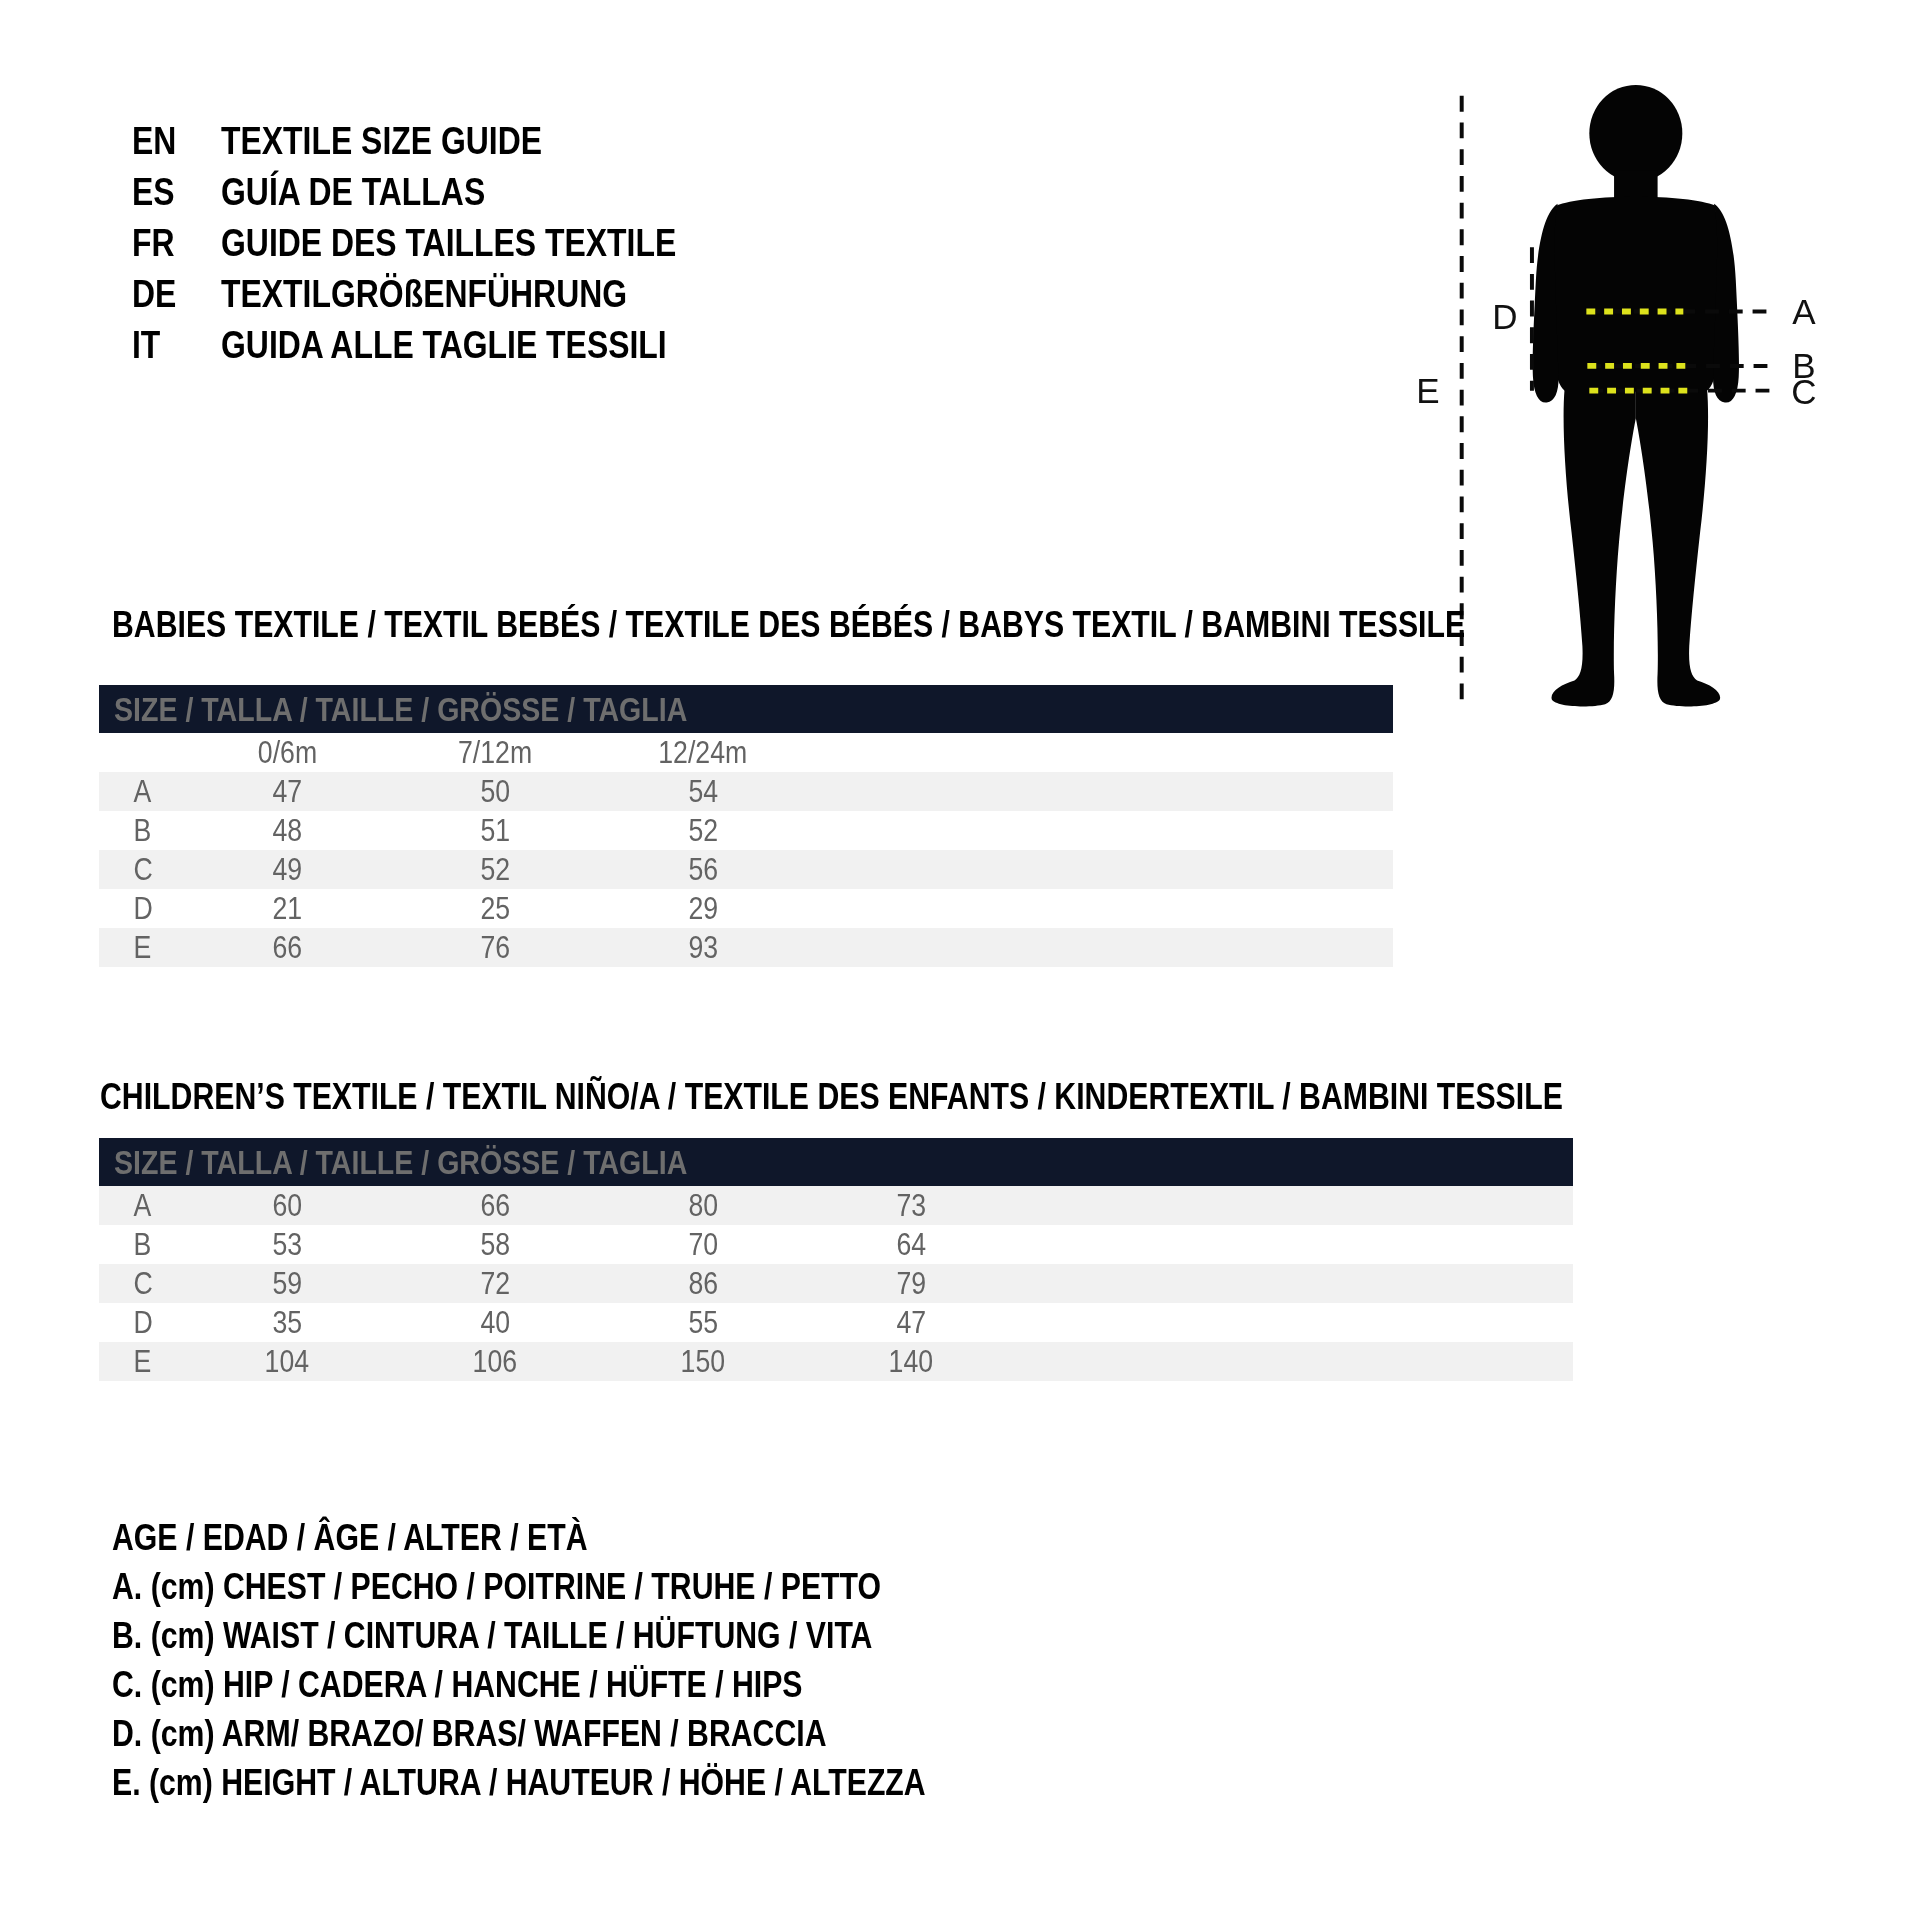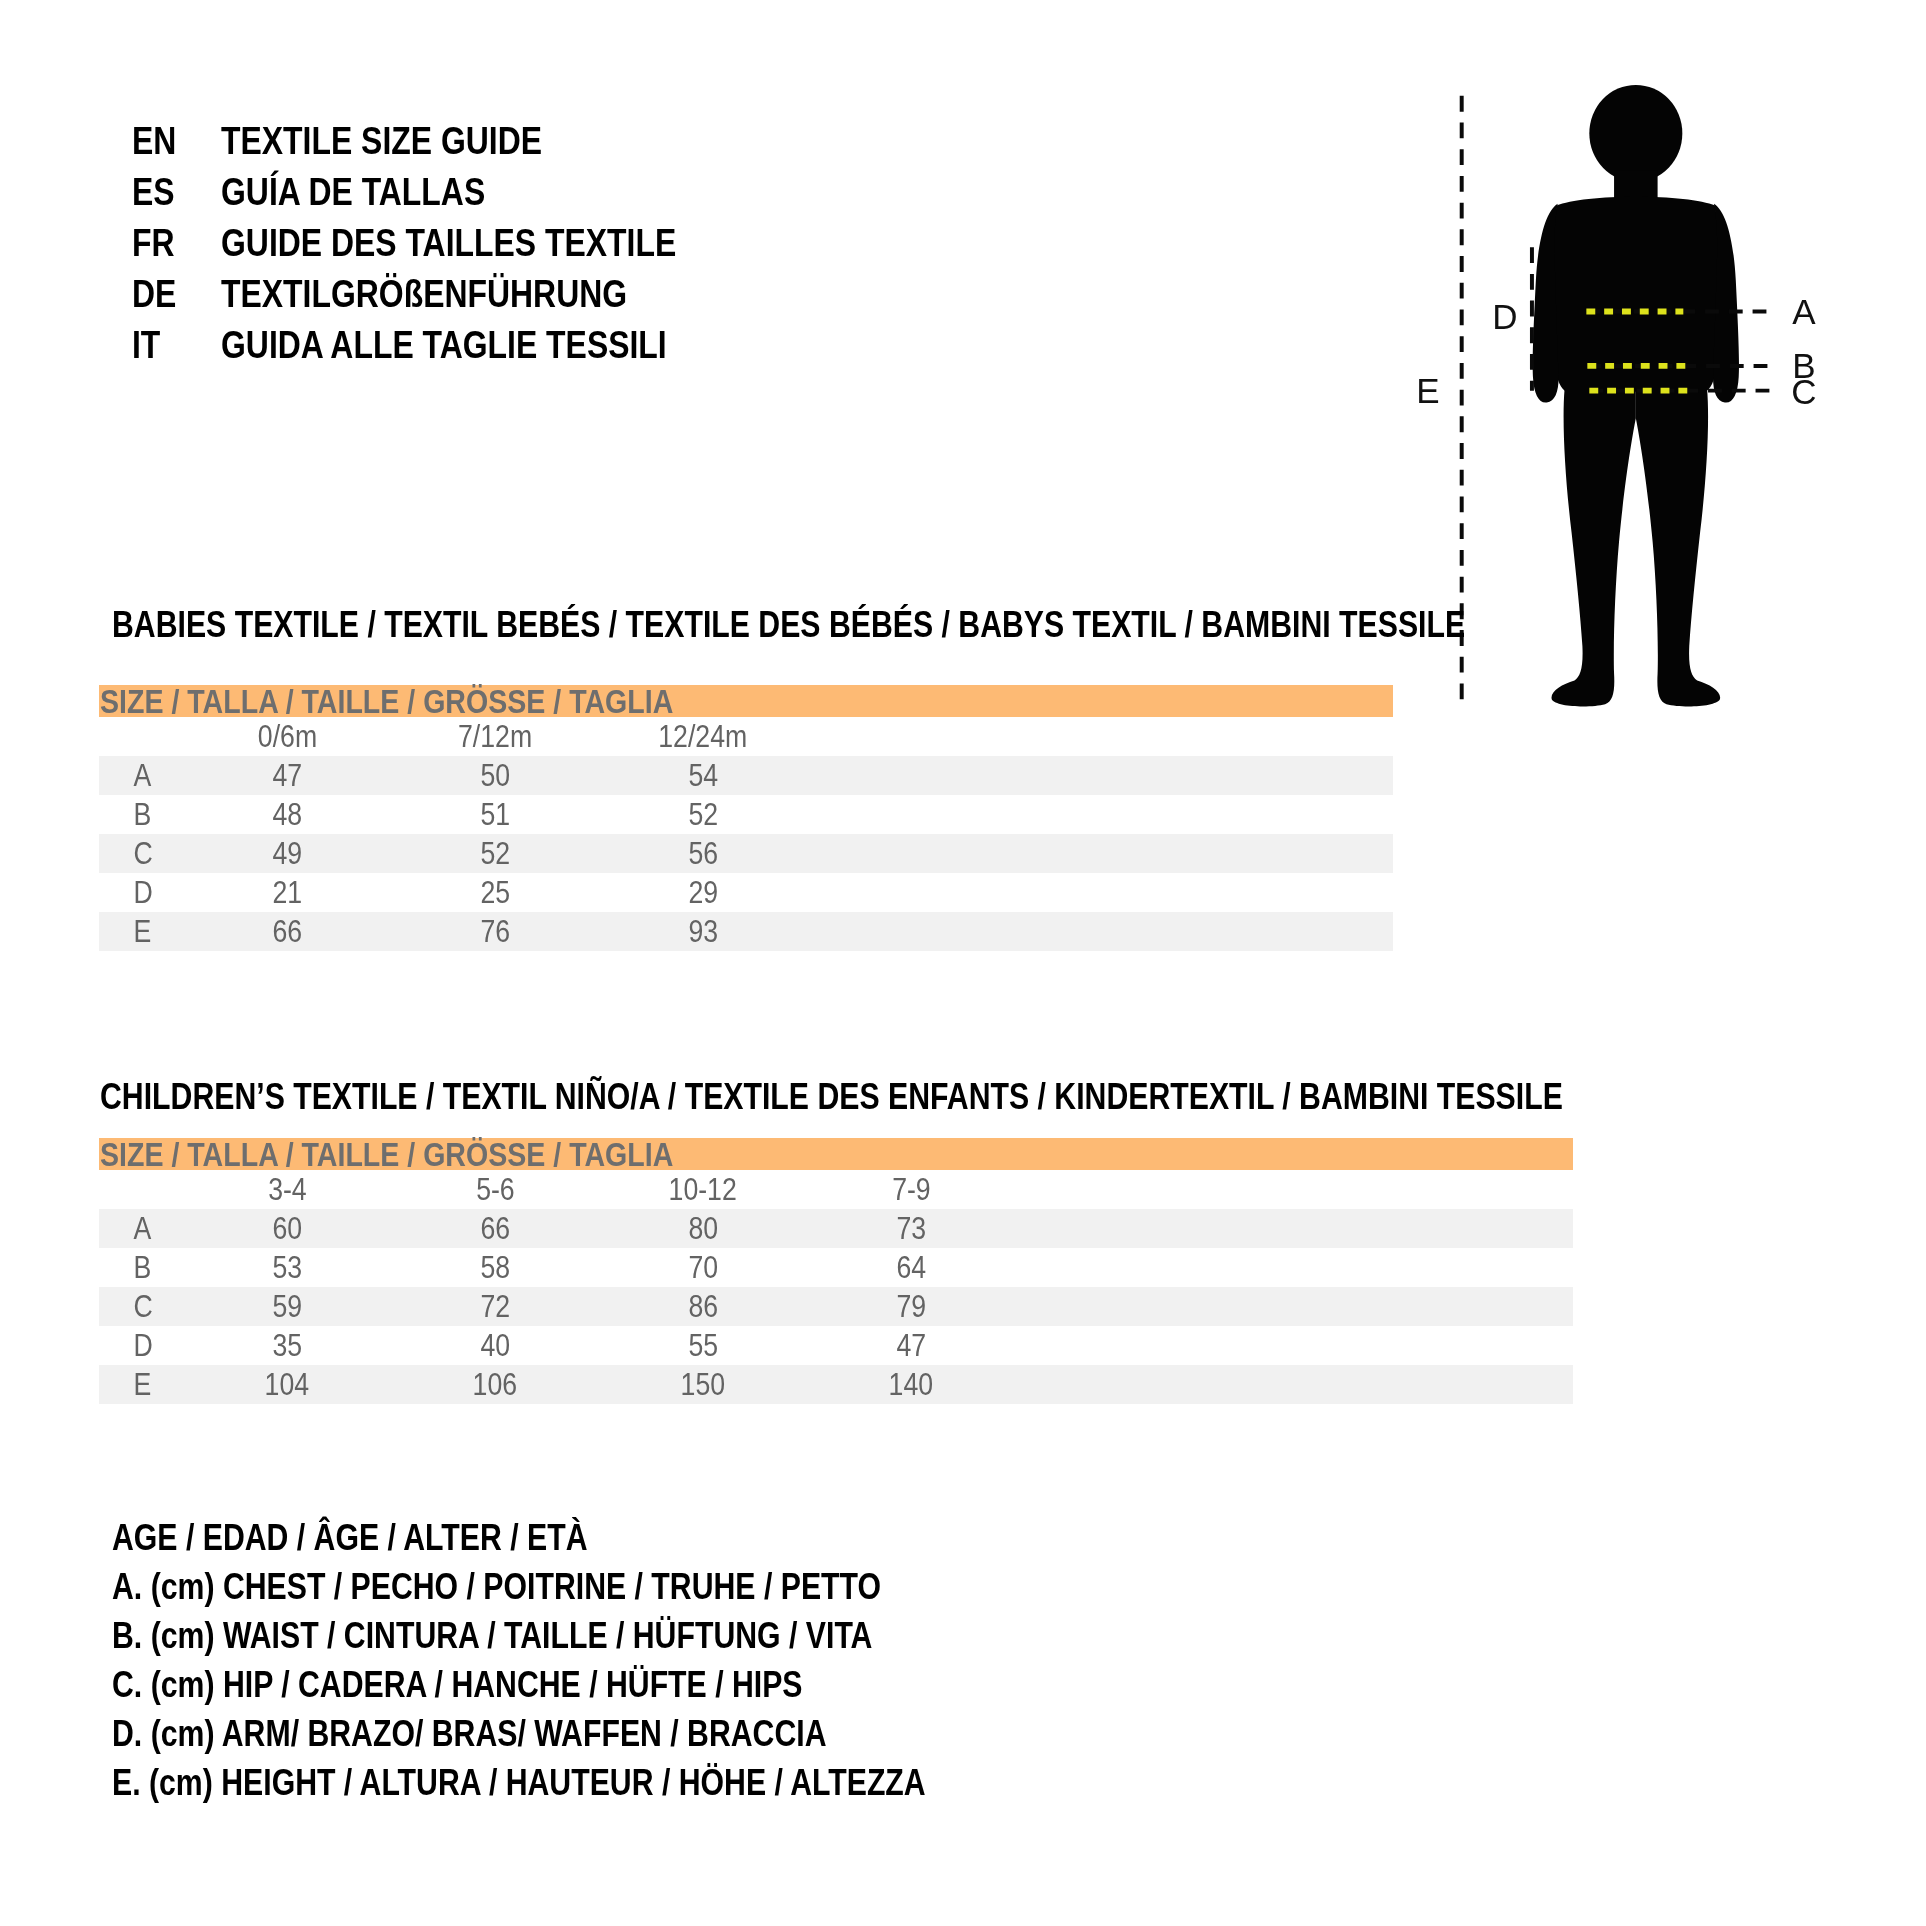--- a/index.html
+++ b/index.html
@@ -19,22 +19,22 @@
   
   .figure-wrap{position:absolute;left:1406px;top:77px;width:521px;height:653px;}
   .fig-label{position:absolute;font-size:35px;font-weight:400;color:#111;
     transform:translate(-50%,-50%);}
 
   
   .section-title{position:absolute;font-size:36px;font-weight:700;color:#000;line-height:44px;}
 
   
   .size-table{position:absolute;left:99px;}
-  .size-bar{height:32px;background:#fdba74;display:flex;align-items:center;
-    padding-left:1px;box-sizing:border-box;font-size:34px;font-weight:700;color:#6e6e6e;}
+  .size-bar{height:48px;background:#0f172a;display:flex;align-items:center;
+    padding-left:15px;box-sizing:border-box;font-size:34px;font-weight:700;color:#6e6e6e;}
   .trow{display:grid;height:39px;align-items:center;font-size:31px;font-weight:400;color:#636363;}
   .babies .trow{grid-template-columns:84px 208px 208px 208px;}
   .childs .trow{grid-template-columns:84px 208px 208px 208px 208px;}
   .trow.shade{background:#f1f1f1;}
   .cell{text-align:center;}
   .lblcell{padding-left:33px;text-align:left;}
 
   
   .legend{position:absolute;left:112px;top:1517px;}
   .legend-line{height:49px;display:flex;align-items:flex-start;font-size:36px;font-weight:700;color:#000;}
@@ -141,27 +141,20 @@
 </div>
 
 <div class="section-title" style="left:100px;top:1075px;">
   <span class="tl">CHILDREN’S TEXTILE / TEXTIL NIÑO/A / TEXTILE DES ENFANTS / KINDERTEXTIL / BAMBINI TESSILE</span>
 </div>
 
 <div class="size-table childs" style="top:1138px;width:1474px;">
   <div class="size-bar">
     <span class="tl">SIZE / TALLA / TAILLE / GRÖSSE / TAGLIA</span>
   </div>
-  <div class="trow">
-    <span class="lblcell"></span>
-    <span class="cell"><span class="tc">3-4</span></span>
-    <span class="cell"><span class="tc">5-6</span></span>
-    <span class="cell"><span class="tc">10-12</span></span>
-    <span class="cell"><span class="tc">7-9</span></span>
-  </div>
   <div class="trow shade">
     <span class="lblcell"><span class="tc">A</span></span>
     <span class="cell"><span class="tc">60</span></span>
     <span class="cell"><span class="tc">66</span></span>
     <span class="cell"><span class="tc">80</span></span>
     <span class="cell"><span class="tc">73</span></span>
   </div>
   <div class="trow">
     <span class="lblcell"><span class="tc">B</span></span>
     <span class="cell"><span class="tc">53</span></span>

